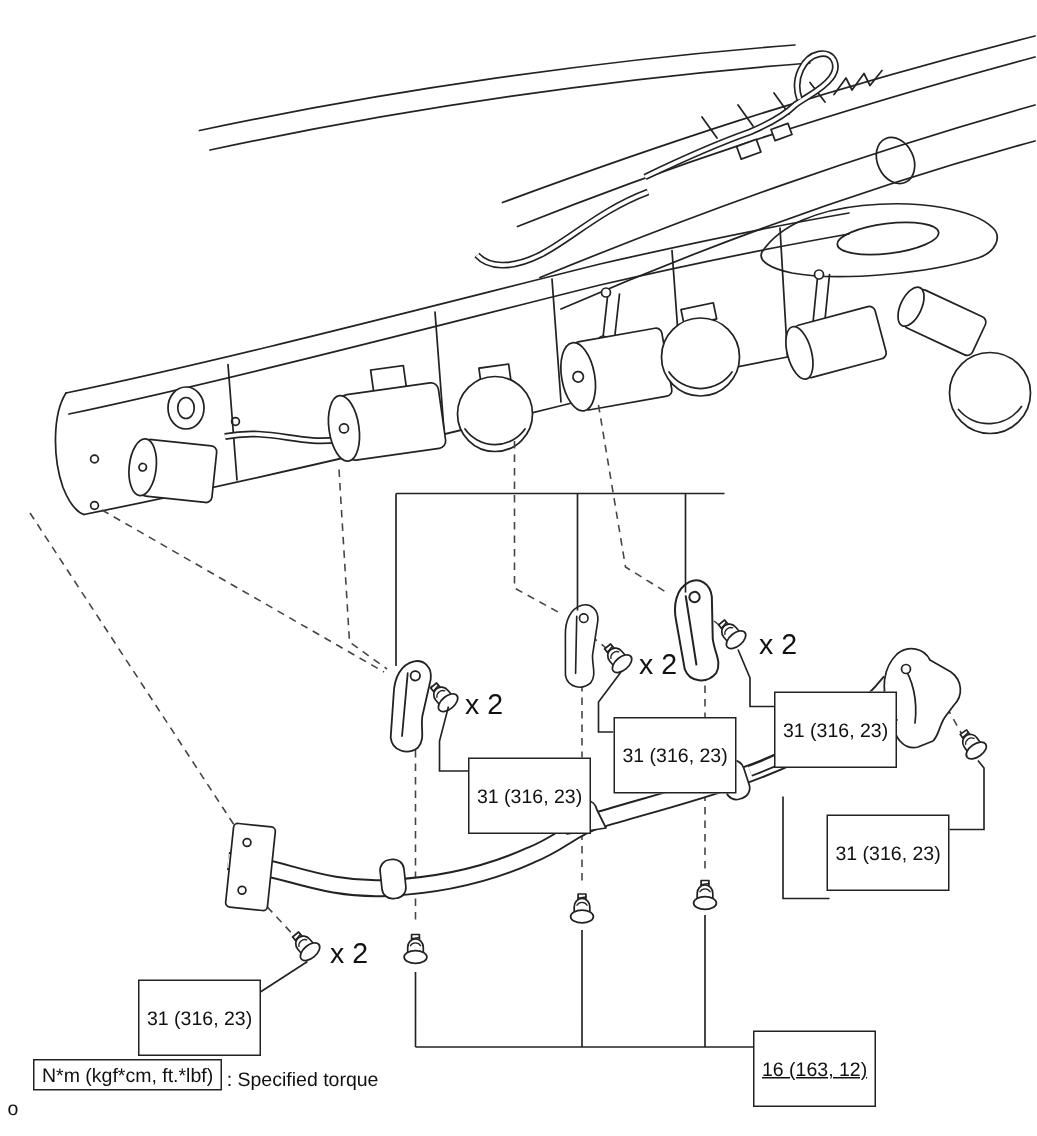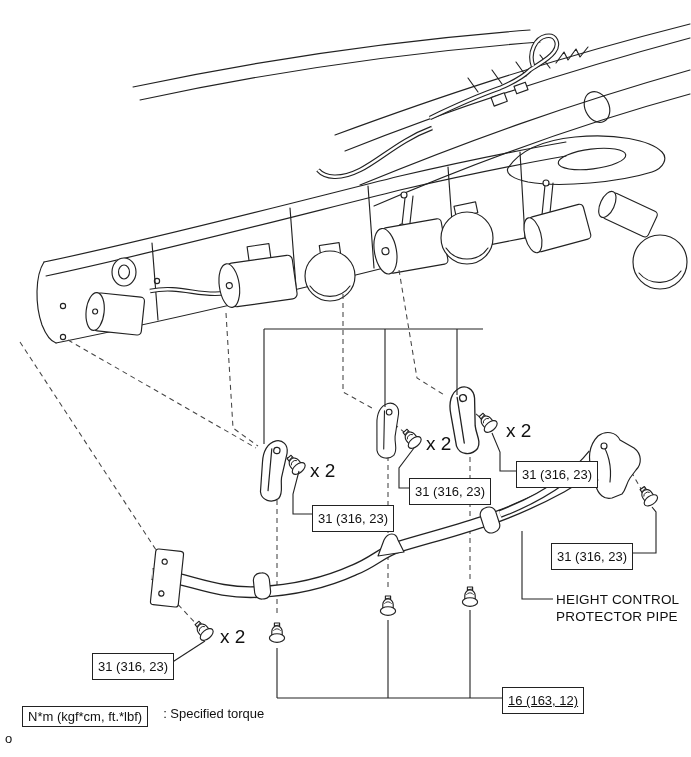--- a/index.html
+++ b/index.html
@@ -3,27 +3,27 @@
 <meta charset="utf-8">
 <style>
   html,body{margin:0;padding:0;background:#fff;}
   .stage{
     position:relative;width:691px;height:757px;background:#ffffff;
     font-family:"Liberation Sans", sans-serif;color:#111;overflow:hidden;
   }
   .stage svg{position:absolute;left:0;top:0;}
   .tq{
     position:absolute;border:1.4px solid #222;background:#fff;
-    font-size:13px;line-height:15px;padding:5px 5px;white-space:nowrap;z-index:5;
+    font-size:13px;line-height:15px;padding:17px 5px;white-space:nowrap;z-index:5;
   }
   .x2{position:absolute;font-size:19px;white-space:nowrap;z-index:5;}
   .callout{position:absolute;font-size:13.5px;line-height:16.5px;white-space:nowrap;z-index:5;letter-spacing:.2px;}
-  .legend{position:absolute;left:22px;top:706px;font-size:13px;z-index:5;display:flex;align-items:flex-start;}
+  .legend{position:absolute;left:22px;top:706px;font-size:13px;z-index:5;display:flex;align-items:flex-end;}
   .legend .unit-box{border:1.4px solid #222;background:#fff;padding:2px 5px;line-height:15px;white-space:nowrap;}
-  .legend .desc{margin-left:15px;white-space:nowrap;}
+  .legend .desc{margin-left:3px;white-space:nowrap;}
   .page-footer{position:absolute;left:5px;top:731px;font-size:13px;z-index:5;}
   
   .ln{stroke:#222;stroke-width:1.15;fill:none;stroke-linecap:round;stroke-linejoin:round;}
   .lnw{stroke:#222;stroke-width:1.15;fill:#fff;stroke-linejoin:round;}
   .dash{stroke:#444;stroke-width:1.05;fill:none;stroke-dasharray:5 4;}
   .lead{stroke:#222;stroke-width:1.1;fill:none;}
   .tube-out{stroke:#222;stroke-width:12;fill:none;stroke-linecap:butt;}
   .tube-in{stroke:#fff;stroke-width:9.4;fill:none;stroke-linecap:butt;}
   .tube2-out{stroke:#222;stroke-width:8;fill:none;stroke-linecap:butt;}
   .tube2-in{stroke:#fff;stroke-width:5.6;fill:none;stroke-linecap:butt;}
@@ -233,24 +233,20 @@
   <div class="tq" style="left:92px;top:653px;">31 (316, 23)</div>
   <div class="tq" style="left:502px;top:687px;text-decoration:underline;">16 (163, 12)</div>
 
   <div class="x2" style="left:310px;top:460px;">x 2</div>
   <div class="x2" style="left:426px;top:433px;">x 2</div>
   <div class="x2" style="left:506px;top:420px;">x 2</div>
   <div class="x2" style="left:220px;top:626px;">x 2</div>
 
   <div class="callout" style="left:486px;top:318px;">
   </div>
-  <div class="callout" style="left:556px;top:592px;">
-    <div>HEIGHT CONTROL</div>
-    <div>PROTECTOR PIPE</div>
-  </div>
 
   <div class="legend">
     <span class="unit-box">N*m (kgf*cm, ft.*lbf)</span>
     <span class="desc">: Specified torque</span>
   </div>
 
   <div class="page-footer">o</div>
 </div>
 
 </body></html>

